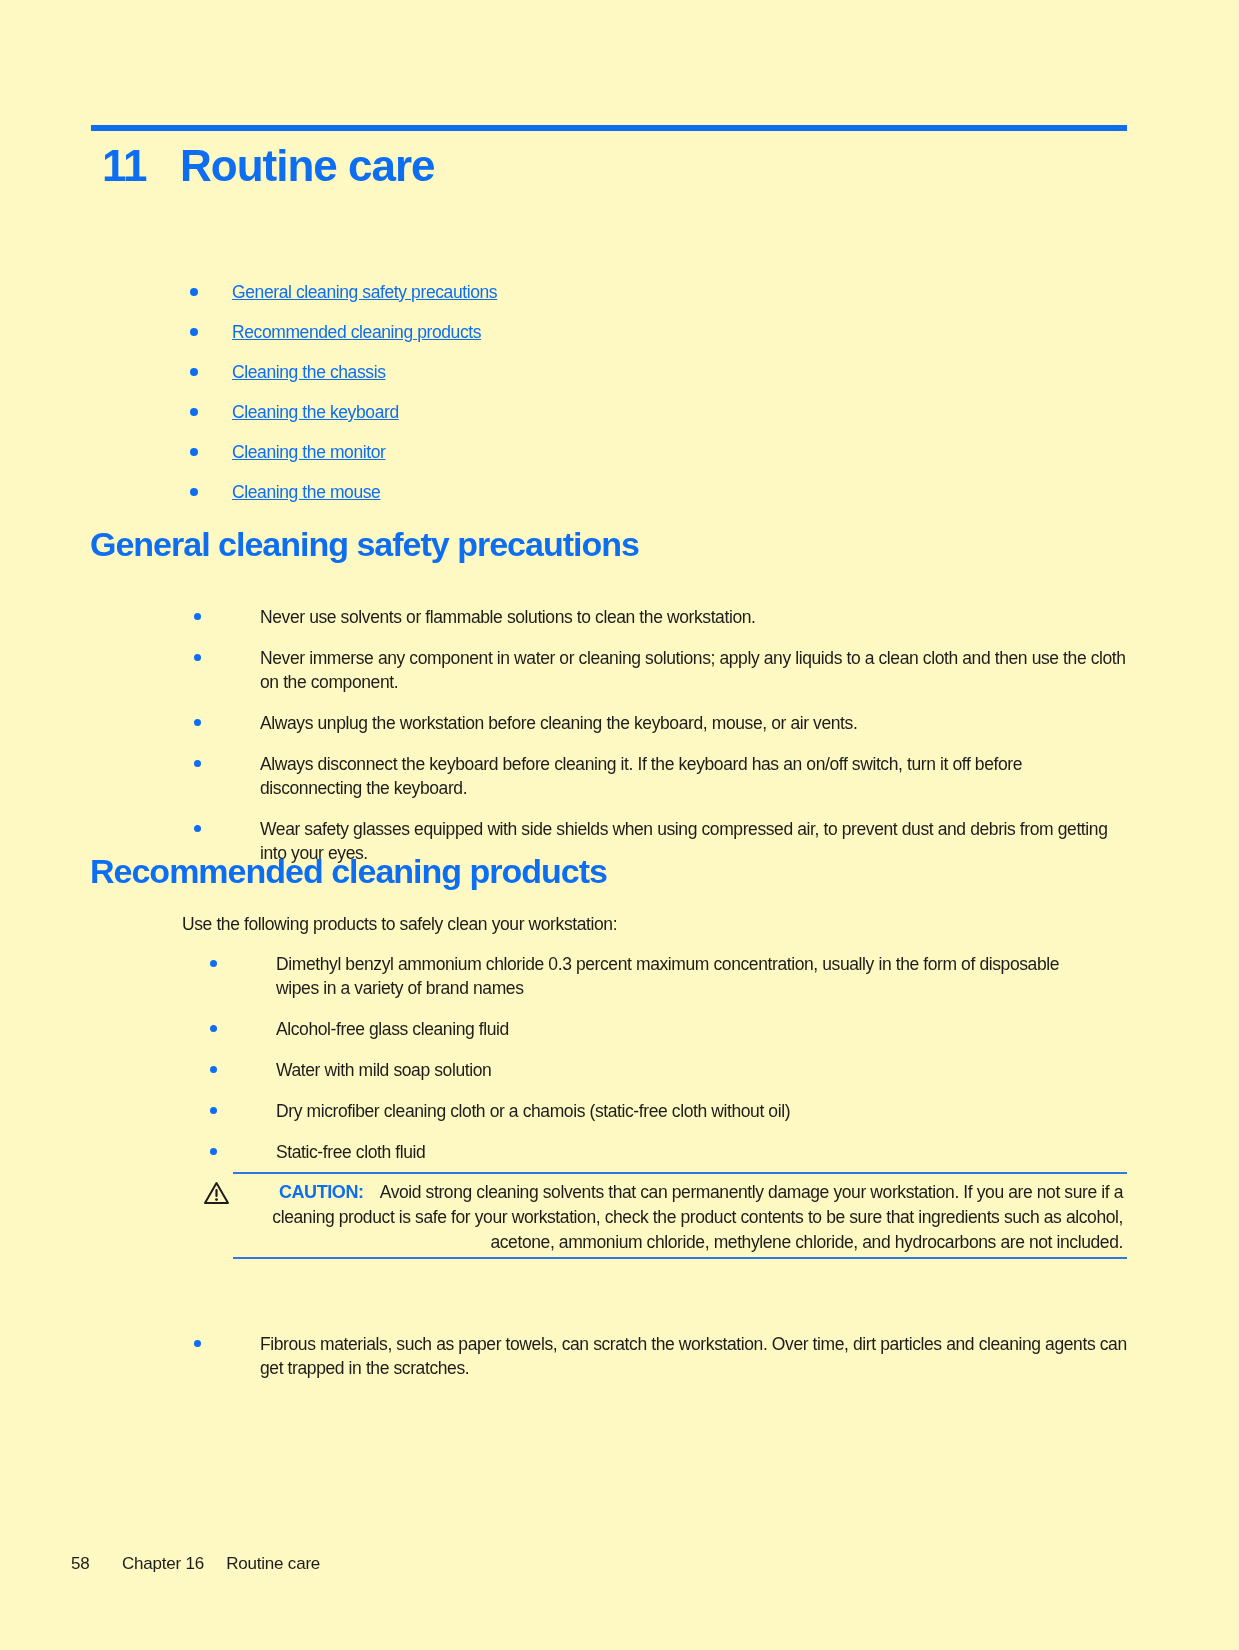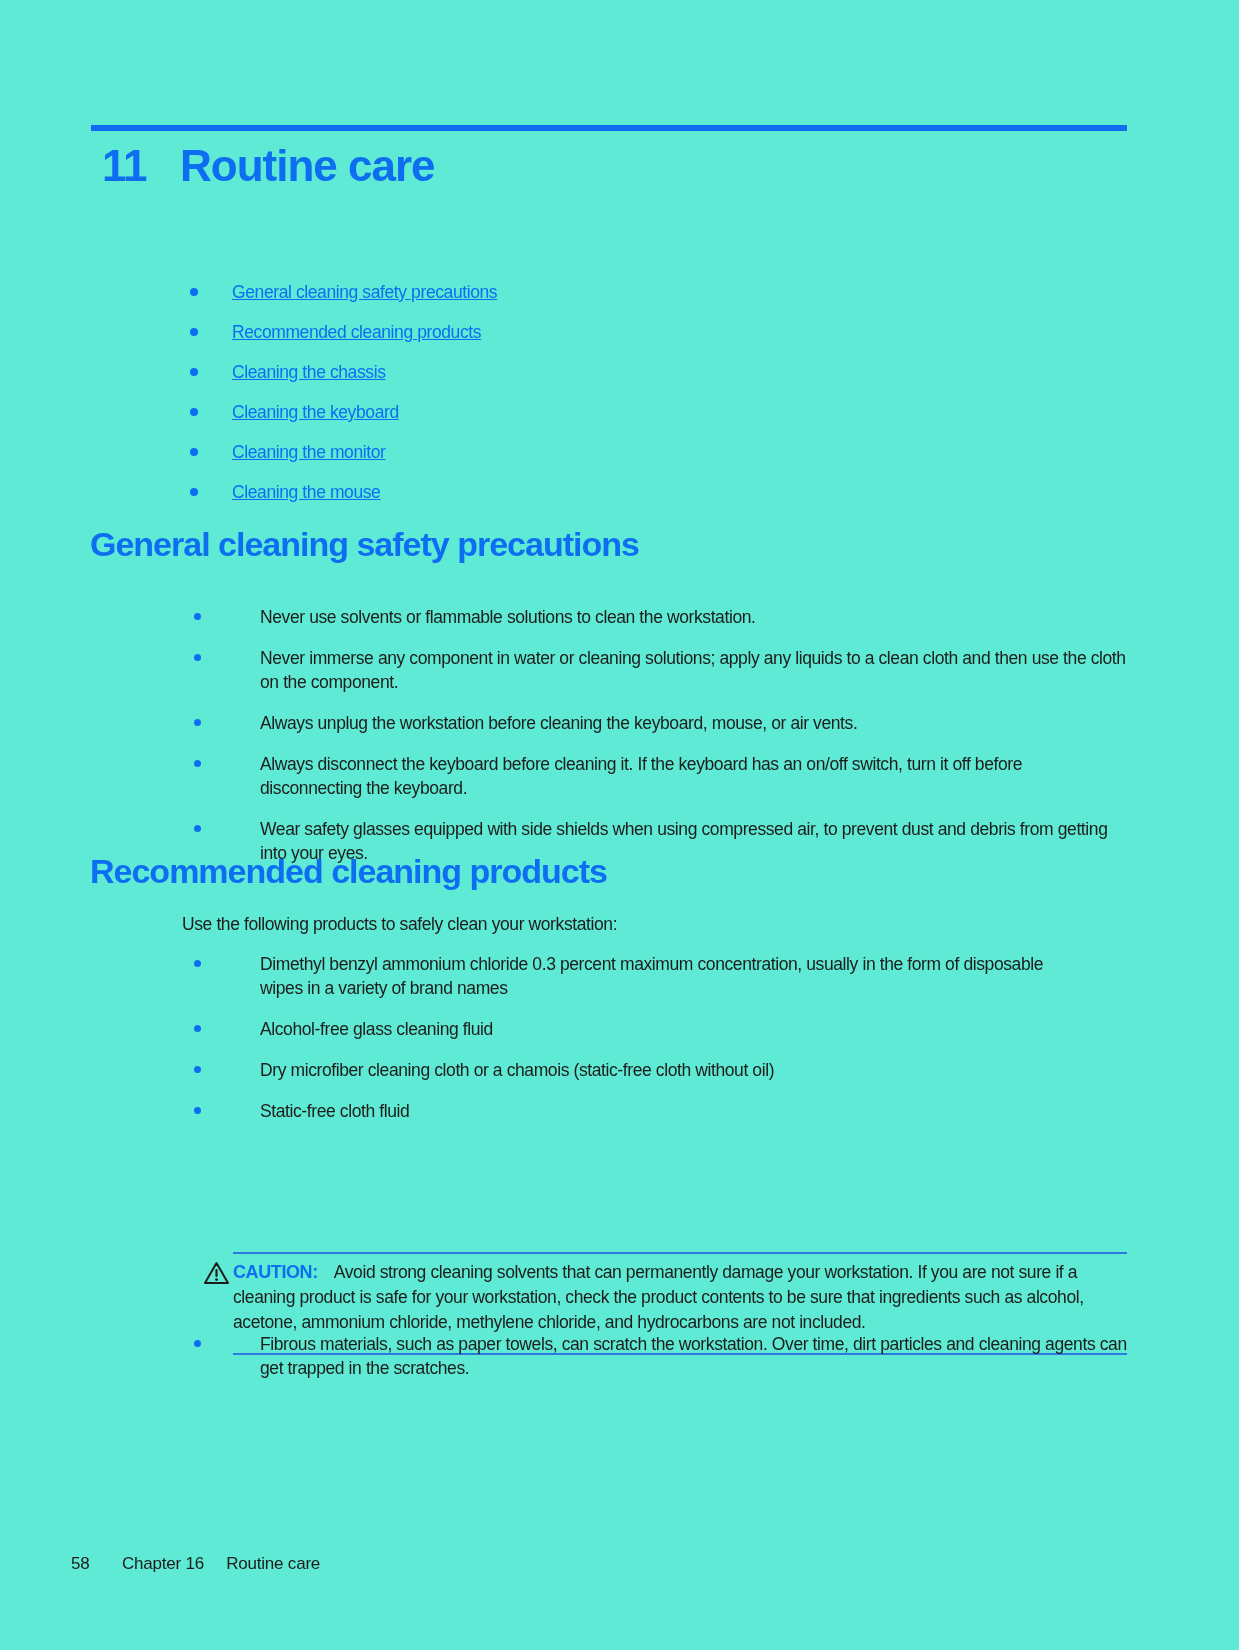--- a/index.html
+++ b/index.html
@@ -1,20 +1,20 @@
 <!DOCTYPE html>
 <html><head>
 <meta charset="utf-8">
 <style>
   * { margin:0; padding:0; box-sizing:border-box; }
   html,body { background:#ffffff; }
   .page {
     position:relative;
     width:1239px; height:1650px;
-    background:#5eead4;
+    background:#fef9c3;
     font-family:"Liberation Sans", sans-serif;
     color:#1d1d1b;
     overflow:hidden;
     letter-spacing:-0.3px;
   }
   .content { position:absolute; left:90px; top:0; width:1037px; height:100%; }
 
   .top-rule {
     position:absolute; left:1px; top:125px; width:1036px; height:6px;
     background:#0d6ef2;
@@ -47,32 +47,33 @@
   .body-list li {
     position:relative; line-height:24px; margin-bottom:17px;
     font-size:17.5px; letter-spacing:-0.4px; max-width:867px;
   }
   .body-list li::before {
     content:""; position:absolute; left:-66px; top:8px;
     width:7px; height:7px; border-radius:50%; background:#0d6ef2;
   }
   .list-general  { top:605px; }
   .list-products { top:952px; }
-  .list-products li { max-width:800px; }
+  .list-products li { max-width:800px;margin-left:16px; }
   .list-after    { top:1324px;margin-top:8px; }
 
   .intro {
     position:absolute; left:92px; top:912px;
     font-size:17.5px; letter-spacing:-0.4px; line-height:24px;
   }
 
   .caution {
-    position:absolute; left:143px; top:1252px; width:894px;
+    position:absolute; left:143px; top:1172px; width:894px;
     border-top:2px solid #2d79e0; border-bottom:2px solid #2d79e0;
-    padding:6px 4px 18px 0;
+    padding:6px 4px 2px 0;
+    text-align:right;
   }
   .caution-text { font-size:17.5px; letter-spacing:-0.4px; line-height:25px; }
   .caution-label { color:#0d6ef2; font-weight:bold; font-size:18px; margin-right:16px; }
   .caution-icon { position:absolute; left:-30px; top:7px; width:27px; height:24px; }
 
   .footer {
     position:absolute; left:71px; top:1554px;
     font-size:17px; letter-spacing:-0.2px; white-space:nowrap; color:#1d1d1b;
   }
   .footer .pgnum { display:inline-block; min-width:21px; }
@@ -110,20 +111,21 @@
       <li>Wear safety glasses equipped with side shields when using compressed air, to prevent dust and debris from getting into your eyes.</li>
     </ul>
 
     <div class="h2 second">Recommended cleaning products</div>
 
     <p class="intro">Use the following products to safely clean your workstation:</p>
 
     <ul class="body-list list-products">
       <li>Dimethyl benzyl ammonium chloride 0.3 percent maximum concentration, usually in the form of disposable wipes in a variety of brand names</li>
       <li>Alcohol-free glass cleaning fluid</li>
+      <li>Water with mild soap solution</li>
       <li>Dry microfiber cleaning cloth or a chamois (static-free cloth without oil)</li>
       <li>Static-free cloth fluid</li>
     </ul>
 
     <div class="caution">
       <span class="caution-icon">
         <svg width="27" height="24" viewBox="0 0 27 24">
           <path d="M13.5 2 L25 22 L2 22 Z" fill="none" stroke="#1d1d1b" stroke-width="2" stroke-linejoin="round"></path>
           <line x1="13.5" y1="9" x2="13.5" y2="15" stroke="#1d1d1b" stroke-width="2.2" stroke-linecap="round"></line>
           <circle cx="13.5" cy="18.6" r="1.4" fill="#1d1d1b"></circle>

